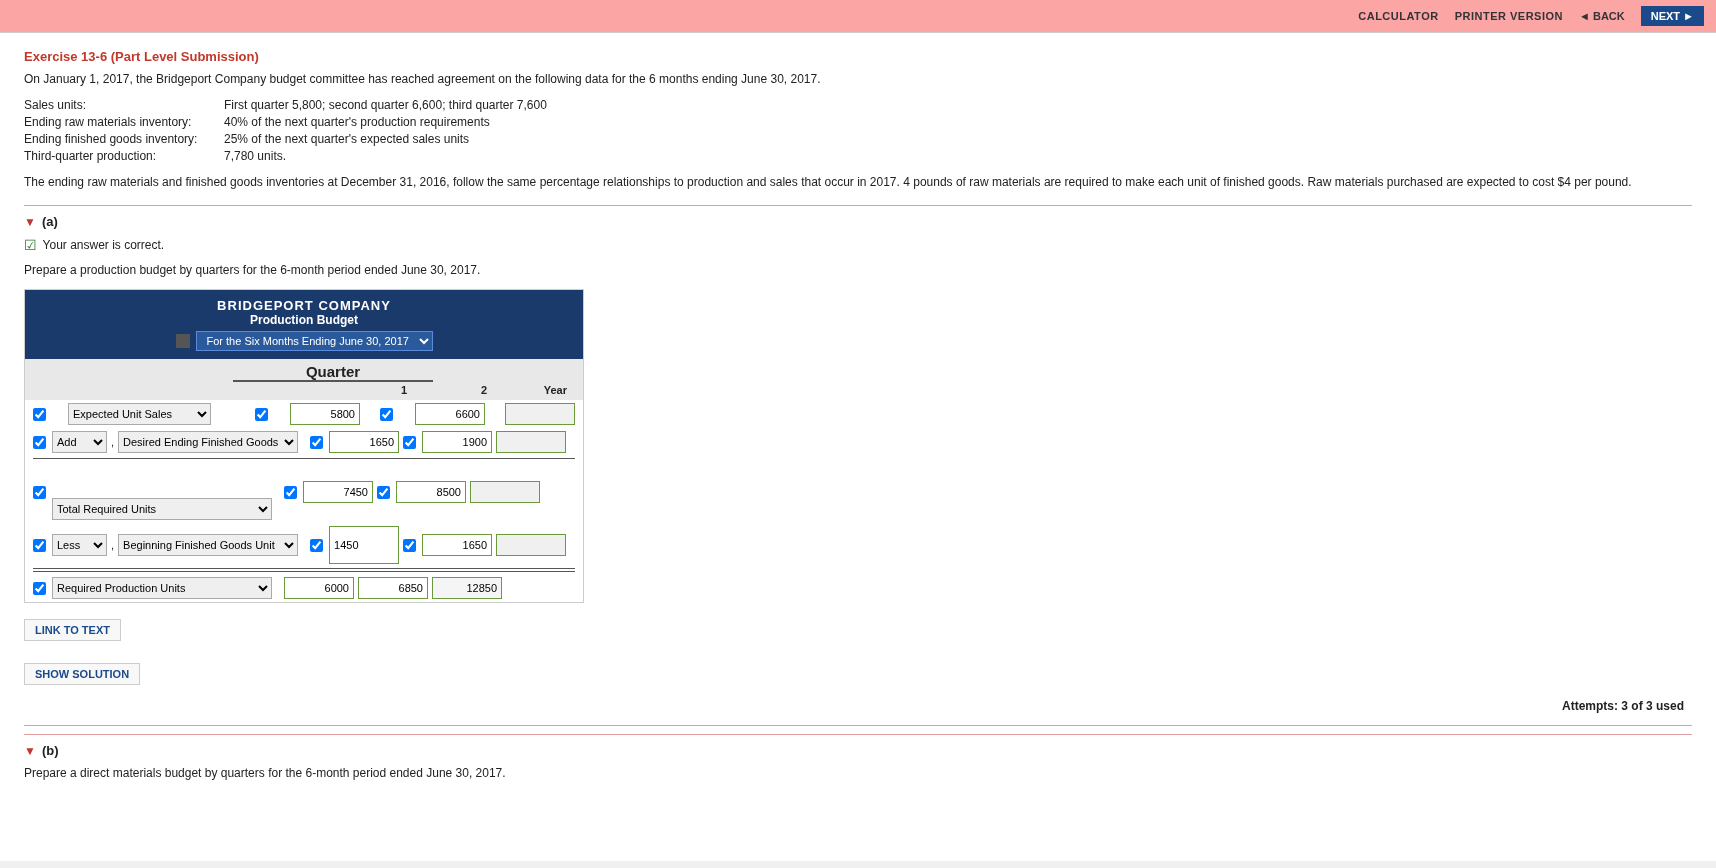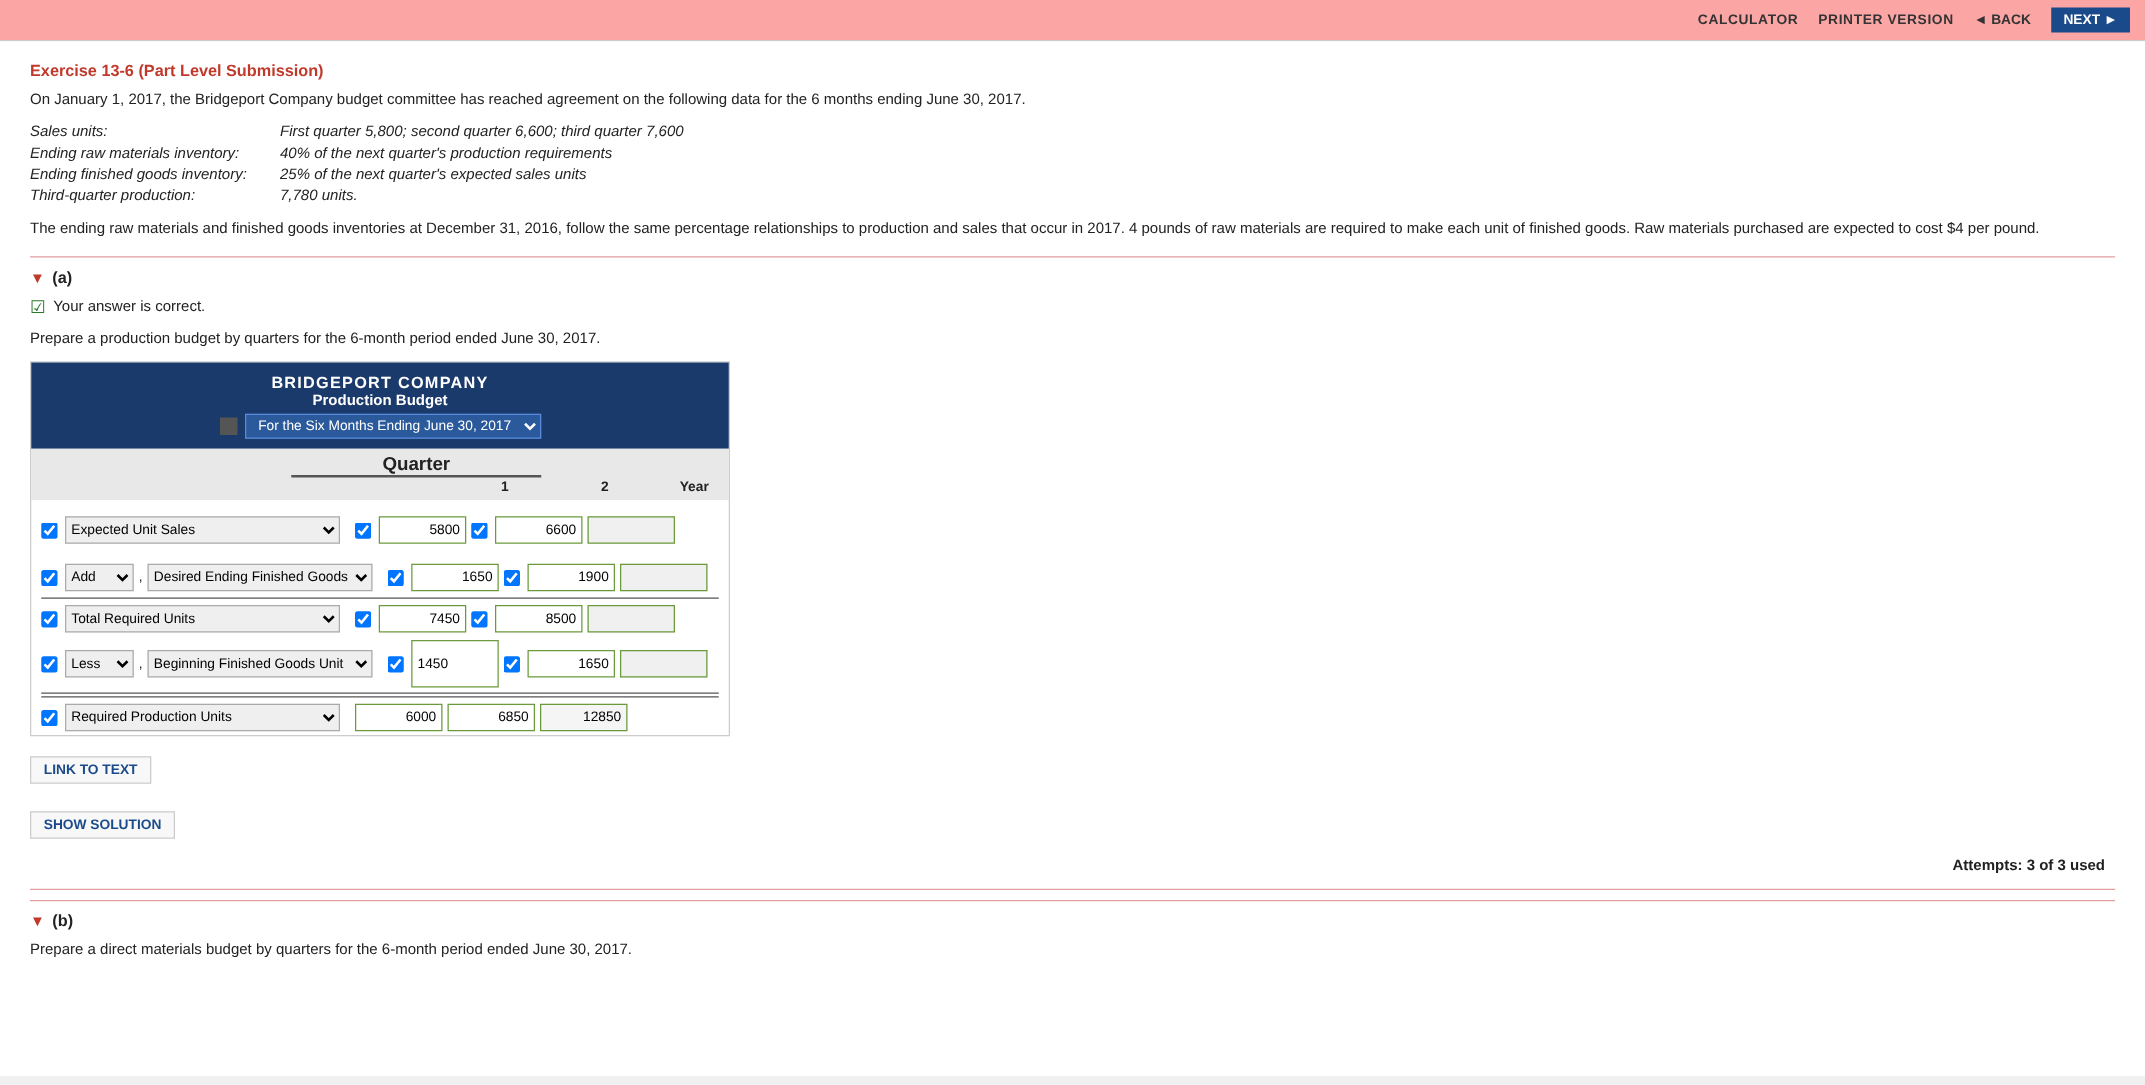--- a/index.html
+++ b/index.html
@@ -58,21 +58,20 @@
       font-size: 13px;
       margin-bottom: 6px;
     }
     .exercise-intro {
       font-size: 12px;
       margin-bottom: 10px;
       line-height: 1.5;
     }
     .data-table {
       margin-bottom: 10px;
-      font-style: italic;
     }
     .data-row {
       display: flex;
       margin-bottom: 3px;
       font-size: 12px;
     }
     .data-label {
       width: 200px;
       font-weight: normal;
     }
@@ -256,21 +255,21 @@
         <div style="width:200px; border-top:2px solid #555;"></div>
       </div>
       <div style="display:flex; align-items:center; padding-top:2px;">
         <div style="flex:1;"></div>
         <div style="width:80px; text-align:right; font-size:11px; font-weight:bold; padding-right:8px;">1</div>
         <div style="width:80px; text-align:right; font-size:11px; font-weight:bold; padding-right:8px;">2</div>
         <div style="width:80px; text-align:right; font-size:11px; font-weight:bold; padding-right:8px;">Year</div>
       </div>
     </div>
 
-    <div style="display:flex; align-items:center; padding:13px 8px; gap:4px;">
+    <div style="display:flex; align-items:center; padding:3px 8px; gap:20px;">
       <input type="checkbox" checked="" style="margin-right: 2px;">
       <select style="height:22px;font-size:11px;border:1px solid #aaa;flex:1;max-width:220px;">
         <option>Expected Unit Sales</option>
       </select>
       <div style="width:4px;"></div>
       <input type="checkbox" checked="" style="margin-right: 2px;">
       <input type="text" value="5800" style="height: 22px; font-size: 11px; border: 1px solid rgb(106, 154, 58); text-align: right; padding: 0px 4px; width: 70px;">
       <input type="checkbox" checked="" style="margin-right: 2px;">
       <input type="text" value="6600" style="height: 22px; font-size: 11px; border: 1px solid rgb(106, 154, 58); text-align: right; padding: 0px 4px; width: 70px;">
       <input type="text" value="" style="height: 22px; font-size: 11px; border: 1px solid rgb(106, 154, 58); text-align: right; padding: 0px 4px; width: 70px; background: rgb(240, 240, 240);">
@@ -290,21 +289,21 @@
       <input type="text" value="1650" style="height: 22px; font-size: 11px; border: 1px solid rgb(106, 154, 58); text-align: right; padding: 0px 4px; width: 70px;">
       <input type="checkbox" checked="" style="margin-right: 2px;">
       <input type="text" value="1900" style="height: 22px; font-size: 11px; border: 1px solid rgb(106, 154, 58); text-align: right; padding: 0px 4px; width: 70px;">
       <input type="text" value="" style="height: 22px; font-size: 11px; border: 1px solid rgb(106, 154, 58); text-align: right; padding: 0px 4px; width: 70px; background: rgb(240, 240, 240);">
     </div>
 
     <div style="border-top:1px solid #555;margin:2px 8px;"></div>
 
     <div style="display:flex; align-items:center; padding:3px 8px; gap:4px;">
       <input type="checkbox" checked="" style="margin-right: 2px;">
-      <select style="height:22px;font-size:11px;border:1px solid #aaa;flex:1;max-width:220px;">
+      <select style="height:22px;font-size:11px;border:1px solid #aaa;flex:1;max-width:220px;margin-top:34px;">
         <option>Total Required Units</option>
       </select>
       <div style="width:4px;"></div>
       <input type="checkbox" checked="" style="margin-right: 2px;">
       <input type="text" value="7450" style="height: 22px; font-size: 11px; border: 1px solid rgb(106, 154, 58); text-align: right; padding: 0px 4px; width: 70px;">
       <input type="checkbox" checked="" style="margin-right: 2px;">
       <input type="text" value="8500" style="height: 22px; font-size: 11px; border: 1px solid rgb(106, 154, 58); text-align: right; padding: 0px 4px; width: 70px;">
       <input type="text" value="" style="height: 22px; font-size: 11px; border: 1px solid rgb(106, 154, 58); text-align: right; padding: 0px 4px; width: 70px; background: rgb(240, 240, 240);">
     </div>
 

